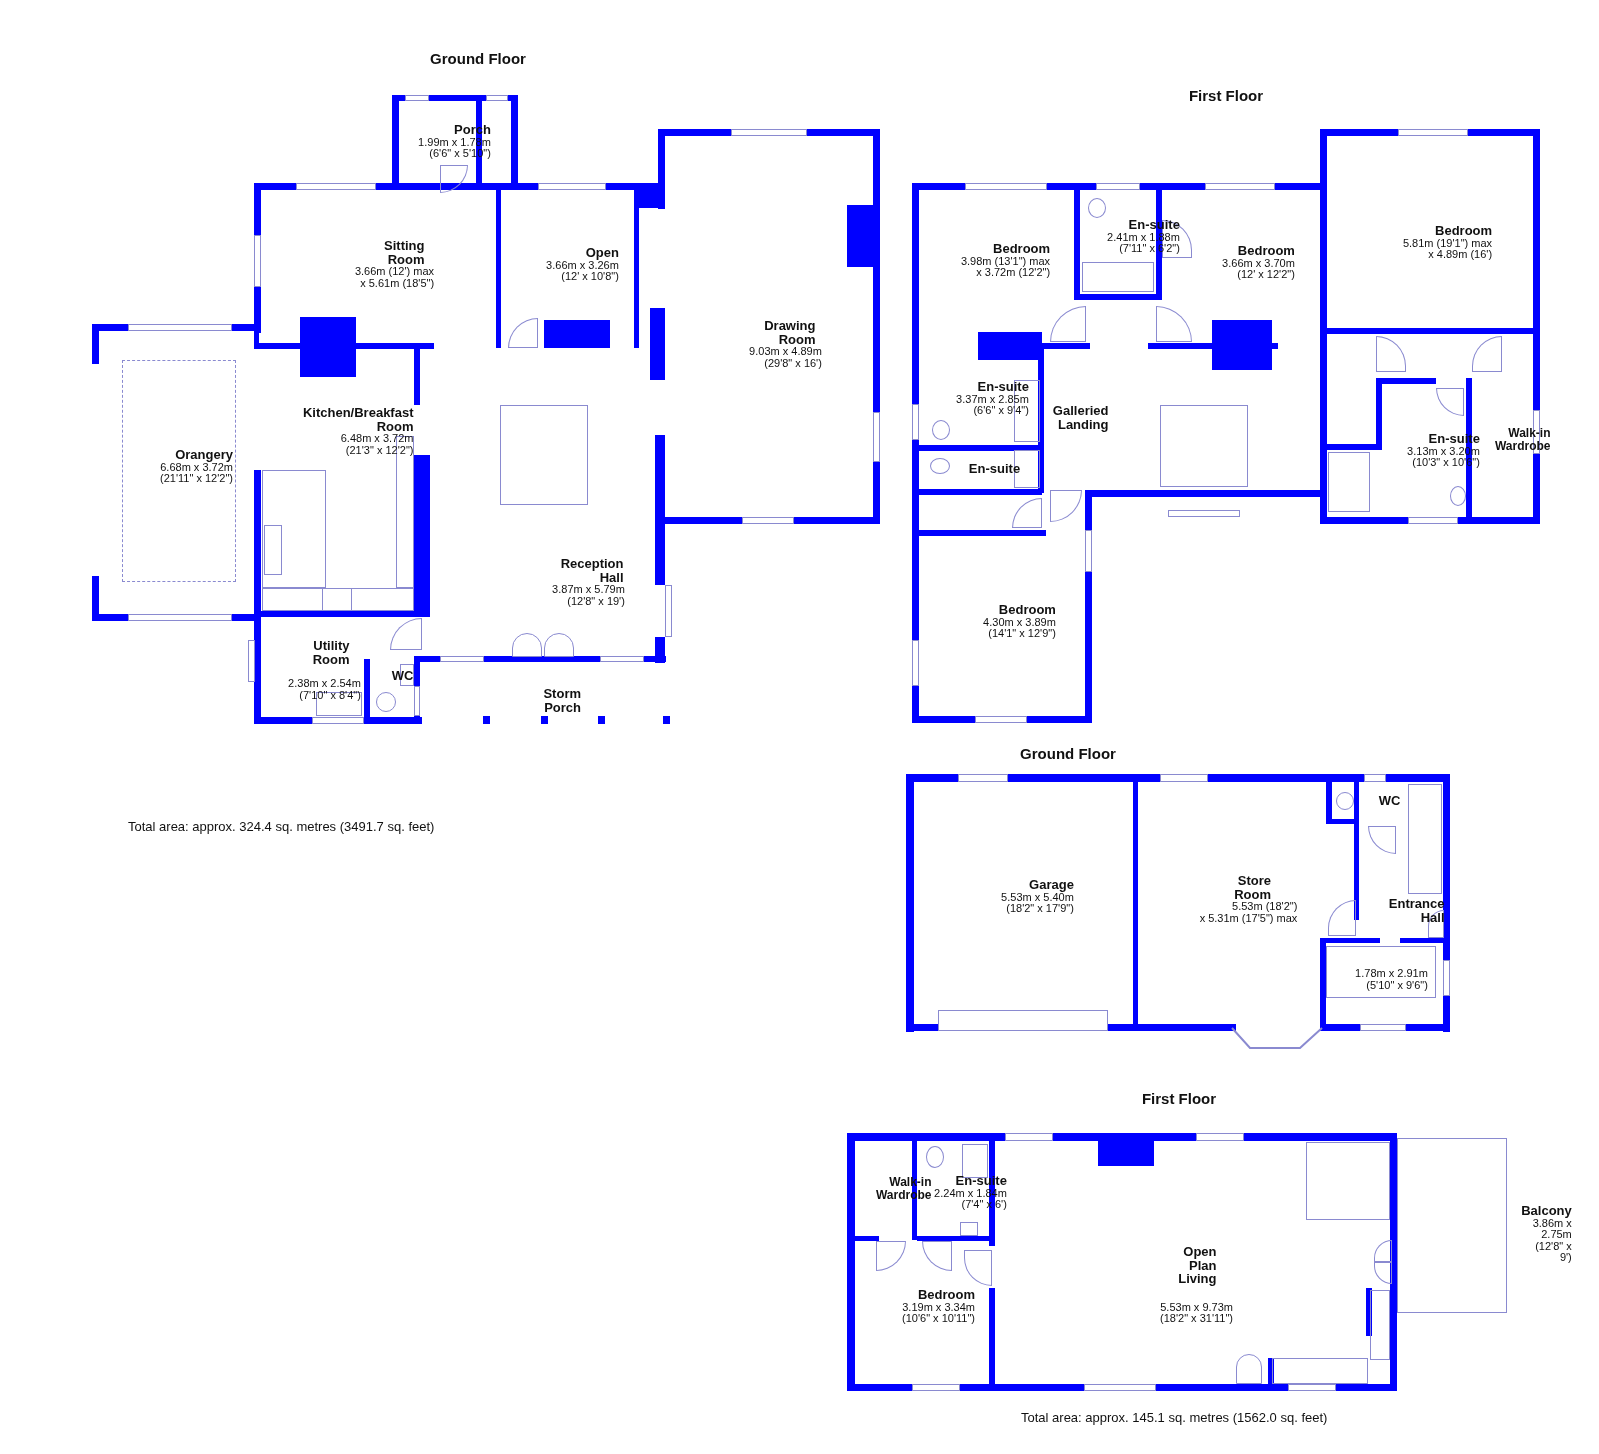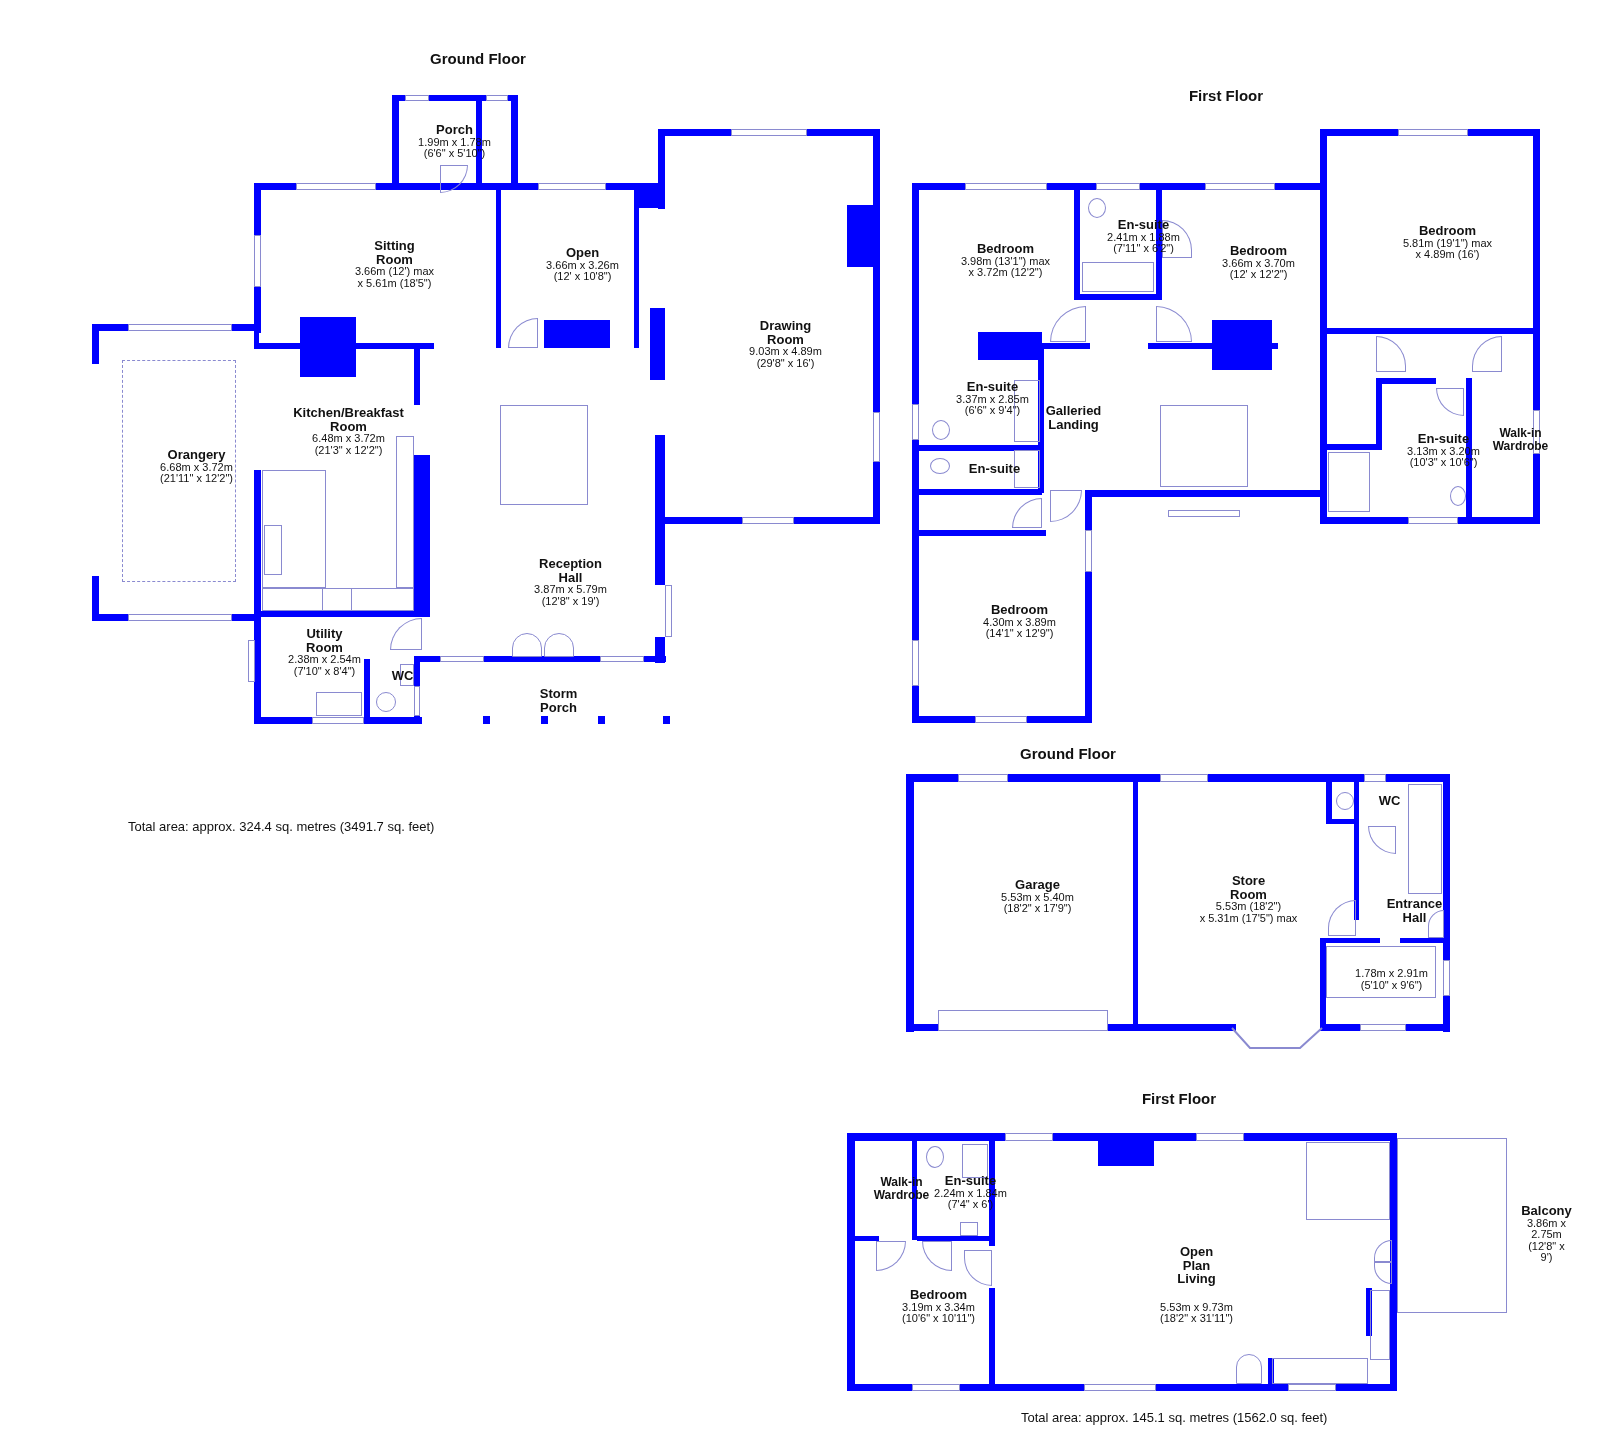--- a/index.html
+++ b/index.html
@@ -1,21 +1,21 @@
 <!DOCTYPE html>
 <html><head>
 <meta charset="utf-8">
 <style>
   html, body { margin:0; padding:0; background:#ffffff; }
   body { width:1599px; height:1454px; position:relative; overflow:hidden; font-family:"Liberation Sans", sans-serif; color:#111; }
   .wall { position:absolute; background:#0000ff; }
   .win { position:absolute; background:#ffffff; border:1px solid #8a8ad0; box-sizing:border-box; }
   .thin { position:absolute; border:1px solid #8a8ad0; box-sizing:border-box; }
   .title { position:absolute; font-weight:bold; font-size:15px; transform:translateX(-50%); white-space:nowrap; }
-  .room { position:absolute; transform:translateX(-50%); text-align:center; line-height:1.05;padding-left:37px; }
+  .room { position:absolute; transform:translateX(-50%); text-align:right; line-height:1.05;padding-left:37px; }
   .room .n { font-weight:bold; font-size:13px; display:block; }
   .room .d { font-size:11px; display:block; }
   .total { position:absolute; font-size:13px; white-space:nowrap; }
   .arc { position:absolute; border:1px solid #8a8ad0; box-sizing:border-box; }
   svg { position:absolute; left:0; top:0; }
 </style>
 </head>
 <body>
 
 <div>
@@ -115,27 +115,27 @@
   <div class="room" style="left:178px;top:448px">
       <span class="n">Orangery</span>
       <span class="d">6.68m x 3.72m</span>
       <span class="d">(21'11" x 12'2")</span>
     </div>
   <div class="room" style="left:330px;top:406px">
       <span class="n" style="width:130px;margin:0 auto">Kitchen/Breakfast Room</span>
       <span class="d">6.48m x 3.72m</span>
       <span class="d">(21'3" x 12'2")</span>
     </div>
-  <div class="room" style="left:552px;top:557px">
+  <div class="room" style="left:570px;top:557px">
       <span class="n" style="width:70px;margin:0 auto">Reception Hall</span>
       <span class="d">3.87m x 5.79m</span>
       <span class="d">(12'8" x 19')</span>
     </div>
   <div class="room" style="left:306px;top:627px">
-      <span class="n" style="width:50px;margin:0 auto">Utility Room</span>
+      <span class="n" style="width:50px;margin:12px auto">Utility Room</span>
       <span class="d">2.38m x 2.54m</span>
       <span class="d">(7'10" x 8'4")</span>
     </div>
   <div class="room" style="left:384px;top:669px">
       <span class="n">WC</span>
     </div>
   <div class="room" style="left:540px;top:675px">
       <span class="n" style="width:45px;margin:12px auto">Storm Porch</span>
     </div>
 

